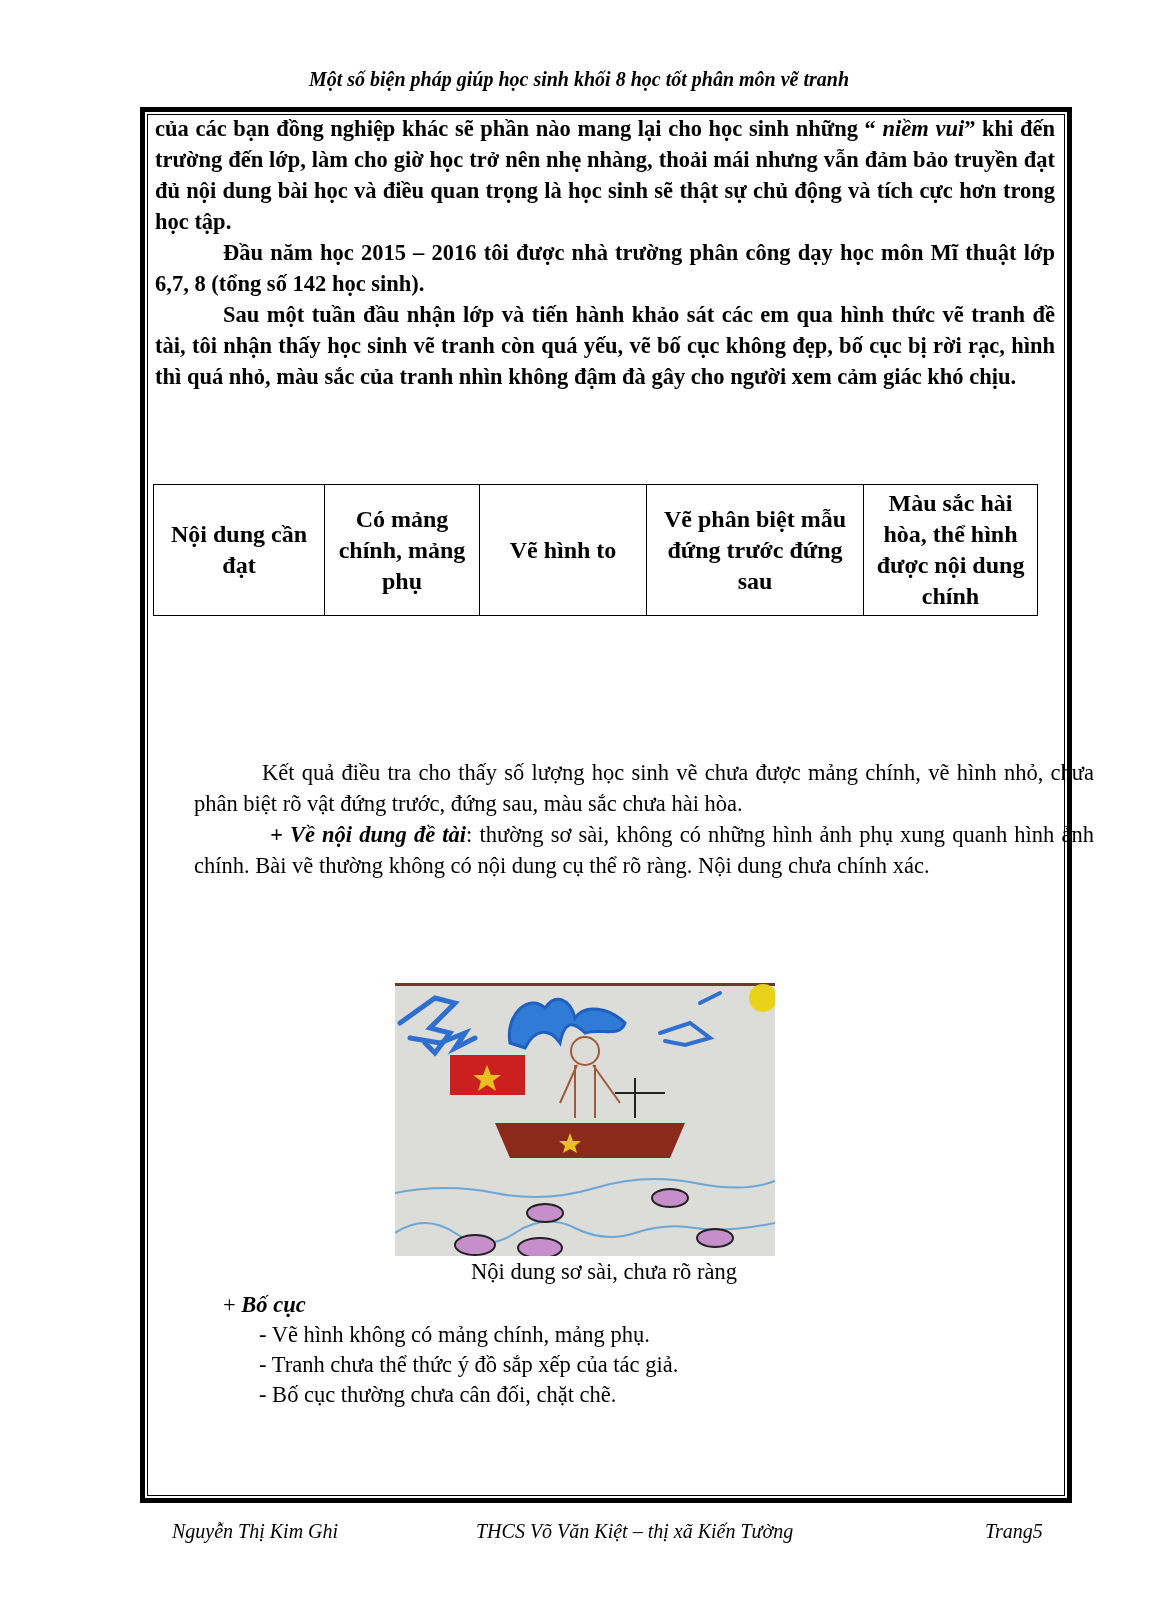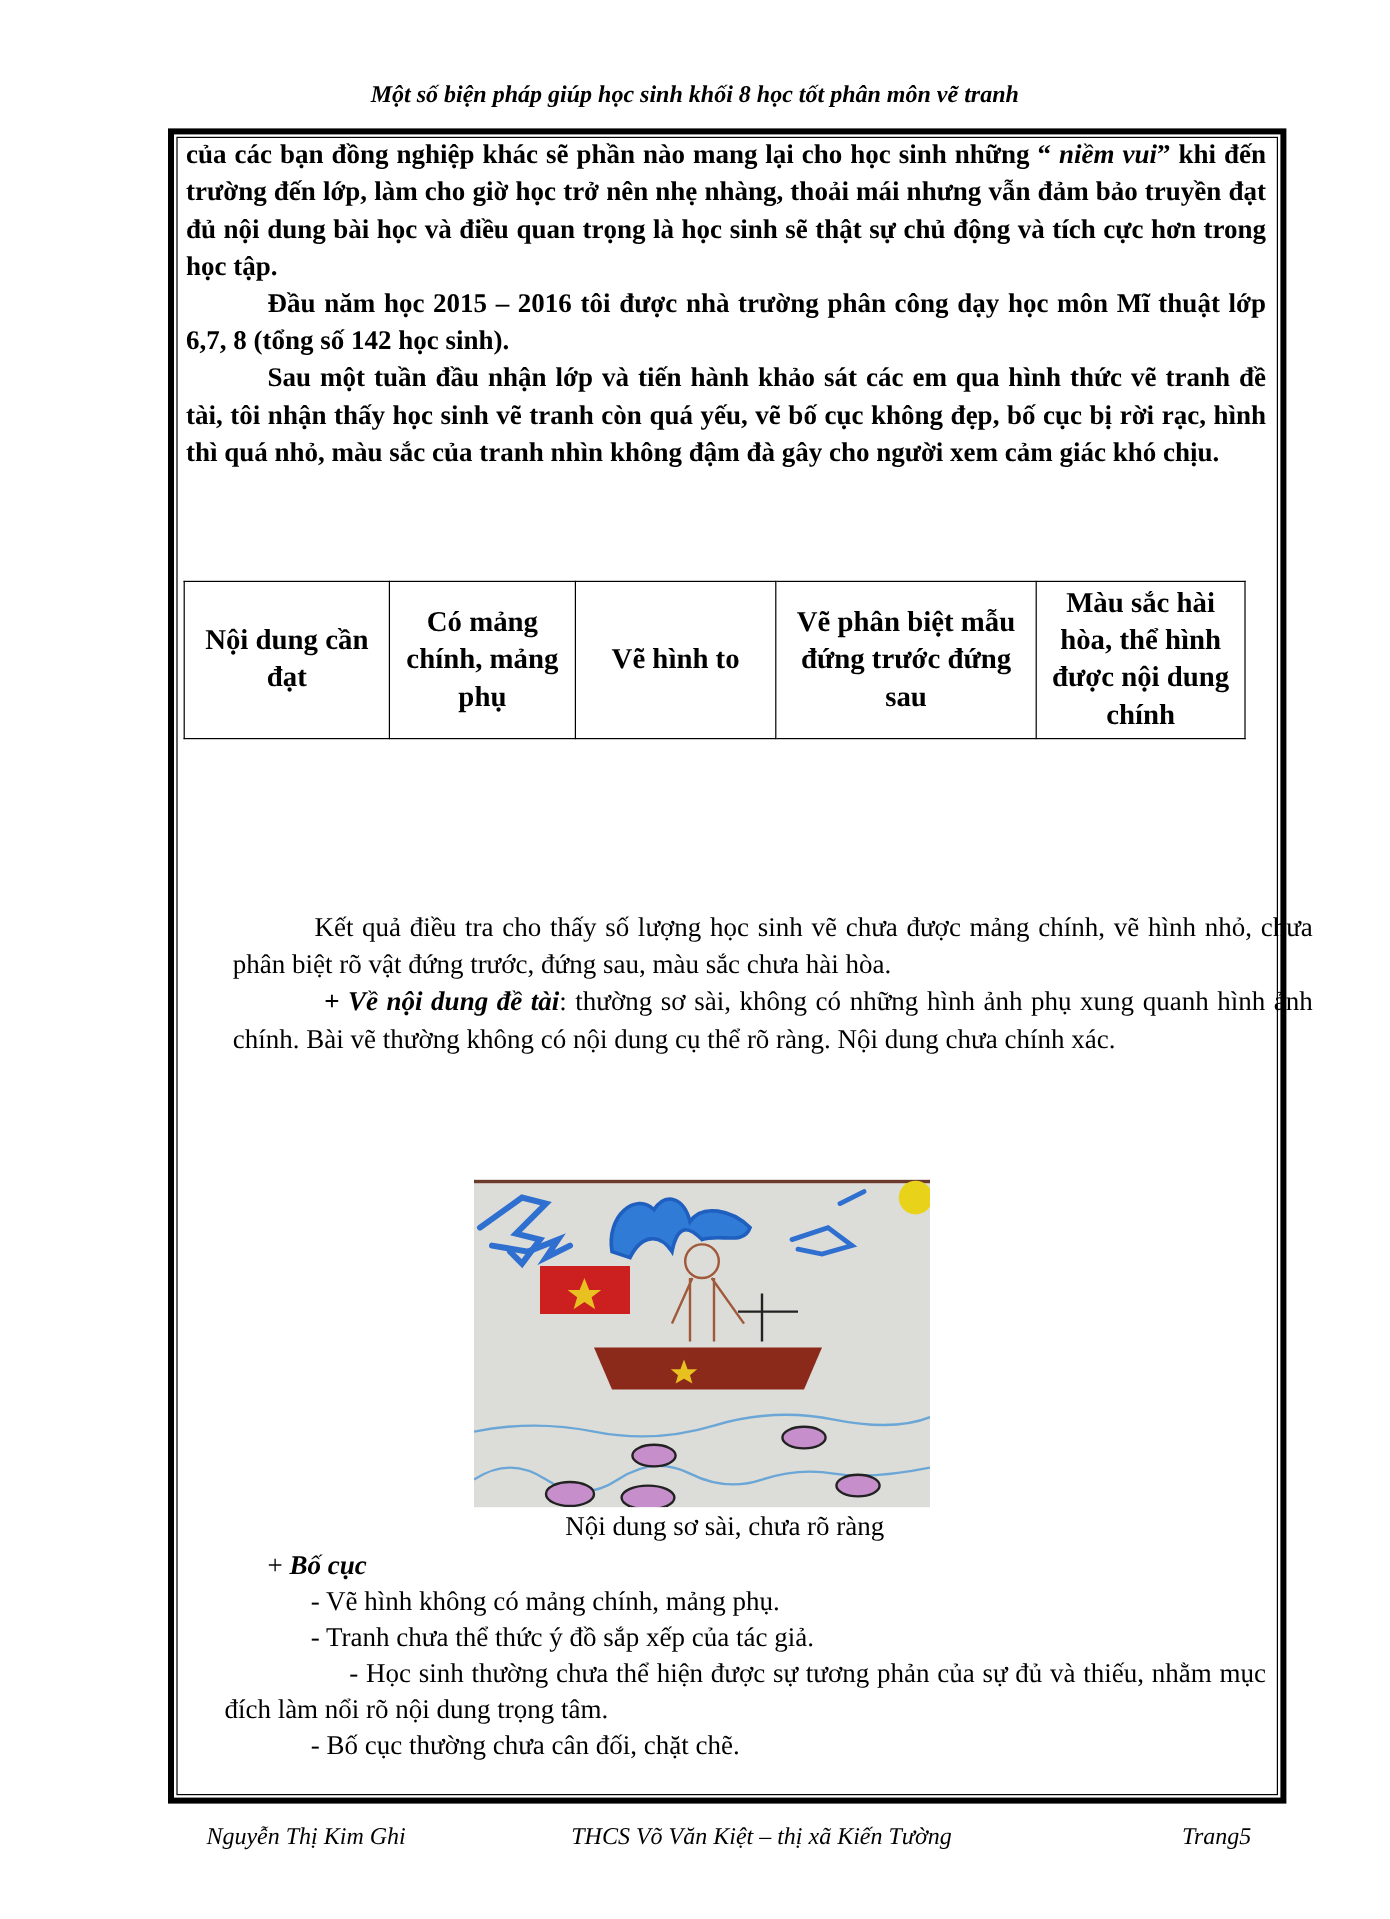--- a/index.html
+++ b/index.html
@@ -121,19 +121,18 @@
     </g>
   </svg>
 </div>
 
 <div class="caption">Nội dung sơ sài, chưa rõ ràng</div>
 
 <div class="p-bocuc">
   <p style="padding-left:68px"><span>+ </span><span class="bi">Bố cục</span></p>
   <p style="padding-left:104px">- Vẽ hình không có mảng chính, mảng phụ.</p>
   <p style="padding-left:104px">- Tranh chưa thể thức ý đồ sắp xếp của tác giả.</p>
-  <p style="text-indent:104px; margin-left:32px">- Học sinh thường chưa thể hiện được sự tương phản của sự đủ và thiếu, nhằm mục đích làm nổi rõ nội dung trọng tâm.</p>
   <p style="padding-left:104px">- Bố cục thường chưa cân đối, chặt chẽ.</p>
 </div>
 
 <div class="footer" style="left:172px">Nguyễn Thị Kim Ghi</div>
 <div class="footer" style="left:476px">THCS Võ Văn Kiệt – thị xã Kiến Tường</div>
 <div class="footer" style="left:985px">Trang5</div>
 
 </body></html>

